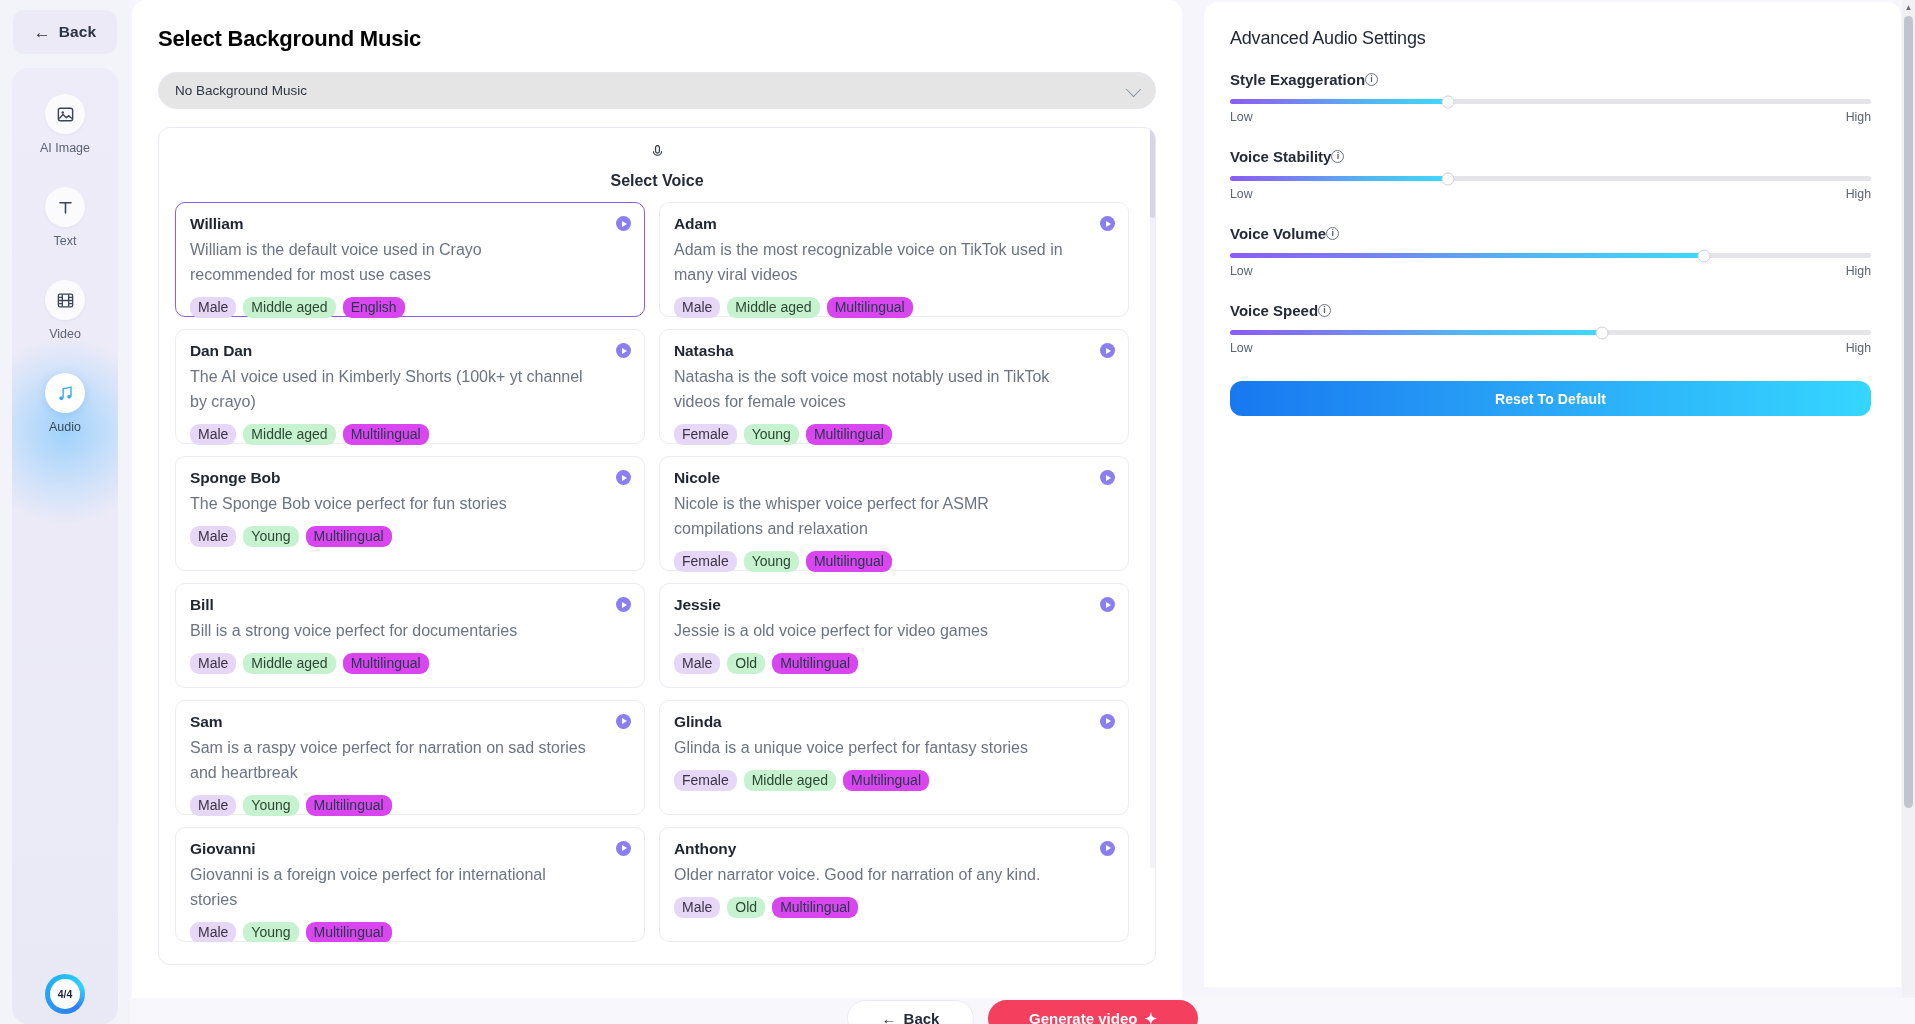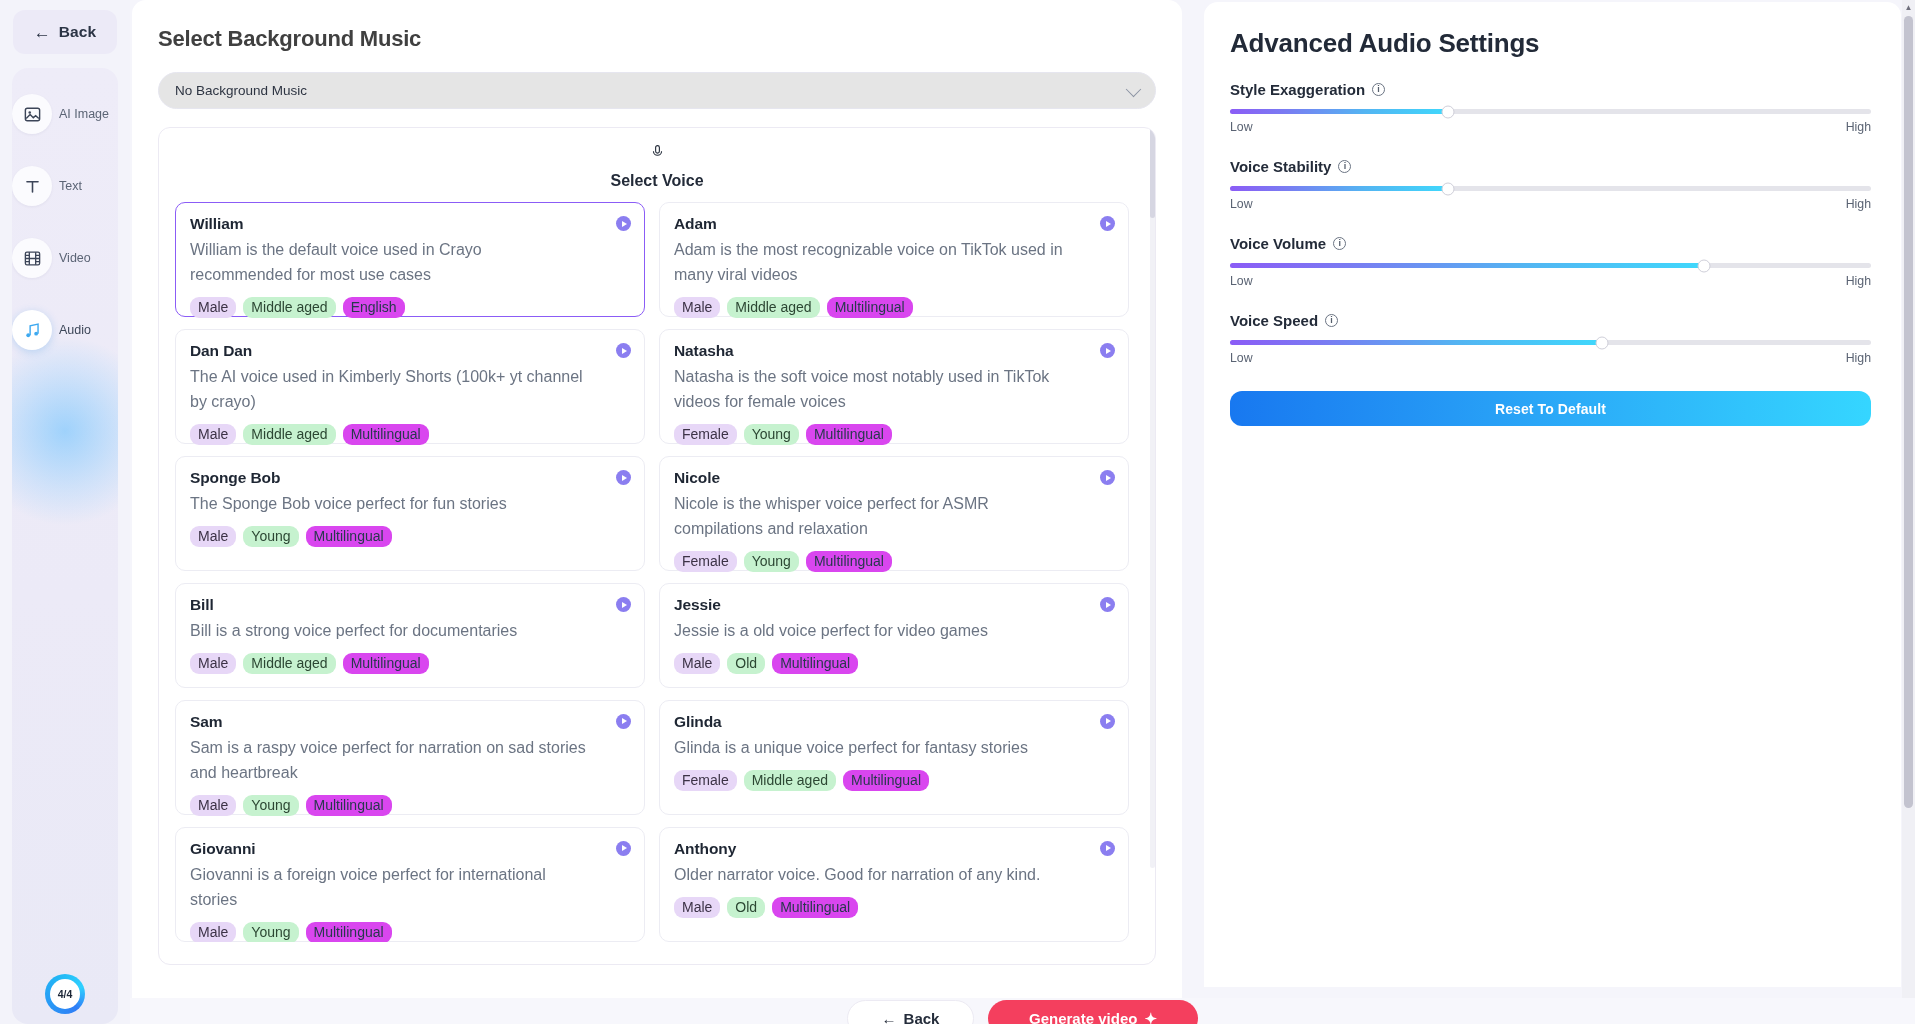--- a/index.html
+++ b/index.html
@@ -44,21 +44,21 @@
   .rail-glow {
     position: absolute; left: 50%; top: 268px;
     transform: translateX(-50%);
     width: 190px; height: 190px;
     border-radius: 50%;
     background: radial-gradient(circle, rgba(96,190,255,.55) 0%, rgba(140,205,255,.30) 42%, rgba(236,234,247,0) 70%);
     pointer-events: none;
   }
   .rail-item {
     position: relative; z-index: 2;
-    display: flex; flex-direction: row; align-items: center;
+    display: flex; flex-direction: column; align-items: center;
     gap: 7px; margin-bottom: 32px; cursor: pointer;
   }
   .rail-icon {
     width: 40px; height: 40px; border-radius: 50%;
     background: #fbfbfe;
     display: flex; align-items: center; justify-content: center;
     box-shadow: 0 1px 3px rgba(40,40,80,.06);
   }
   .rail-item.active .rail-icon { background: #ffffff; box-shadow: 0 2px 8px rgba(60,150,230,.28); }
   .rail-label { font-size: 12.5px; color: #5b6475; font-weight: 500; }
@@ -84,21 +84,21 @@
   .center {
     width: 1050px; flex: 0 0 1050px;
     background: #ffffff;
     border-radius: 14px 14px 0 0;
     margin-left: 2px;
     position: relative;
     overflow: hidden;
   }
   .center-inner { padding: 26px 26px 0 26px; height: 1024px; }
 
-  .page-title { font-size: 22px; font-weight: 700; color: #404040; letter-spacing: -.2px; }
+  .page-title { font-size: 22px; font-weight: 700; color: #000000; letter-spacing: -.2px; }
 
   .music-select {
     margin-top: 20px;
     height: 37px;
     border: 1px solid #e6e6ef;
     border-radius: 20px;
     display: flex; align-items: center;
     padding: 0 16px;
     font-size: 13.5px; color: #2d3442;
     cursor: pointer;
@@ -207,25 +207,25 @@
     position: relative;
     padding: 2px 14px 0 22px;
   }
   .right-card {
     background: #fff;
     border-radius: 14px 14px 0 0;
     height: 985px;
     padding: 26px 30px 0 26px;
     position: relative;
   }
-  .right-title { font-size: 26px; font-weight: 700; color: #222a38; letter-spacing: -.2px; }
+  .right-title { font-size: 18px; font-weight: 400; color: #222a38; letter-spacing: -.2px; }
 
   .slider-block { margin-top: 24px; }
   .slider-block:first-of-type { margin-top: 22px; }
-  .slider-label { display: flex; align-items: center; gap: 7px; }
+  .slider-label { display: flex; align-items: center; }
   .slider-label .txt { font-size: 15px; font-weight: 700; color: #232b39; }
   .info-i {
     width: 13px; height: 13px; border-radius: 50%;
     border: 1.2px solid #6b7483; color: #555e6c;
     font-size: 9px; line-height: 11px; text-align: center;
     font-style: normal; font-weight: 700;
     display: inline-block; cursor: pointer;
   }
   .track {
     margin-top: 11px;

